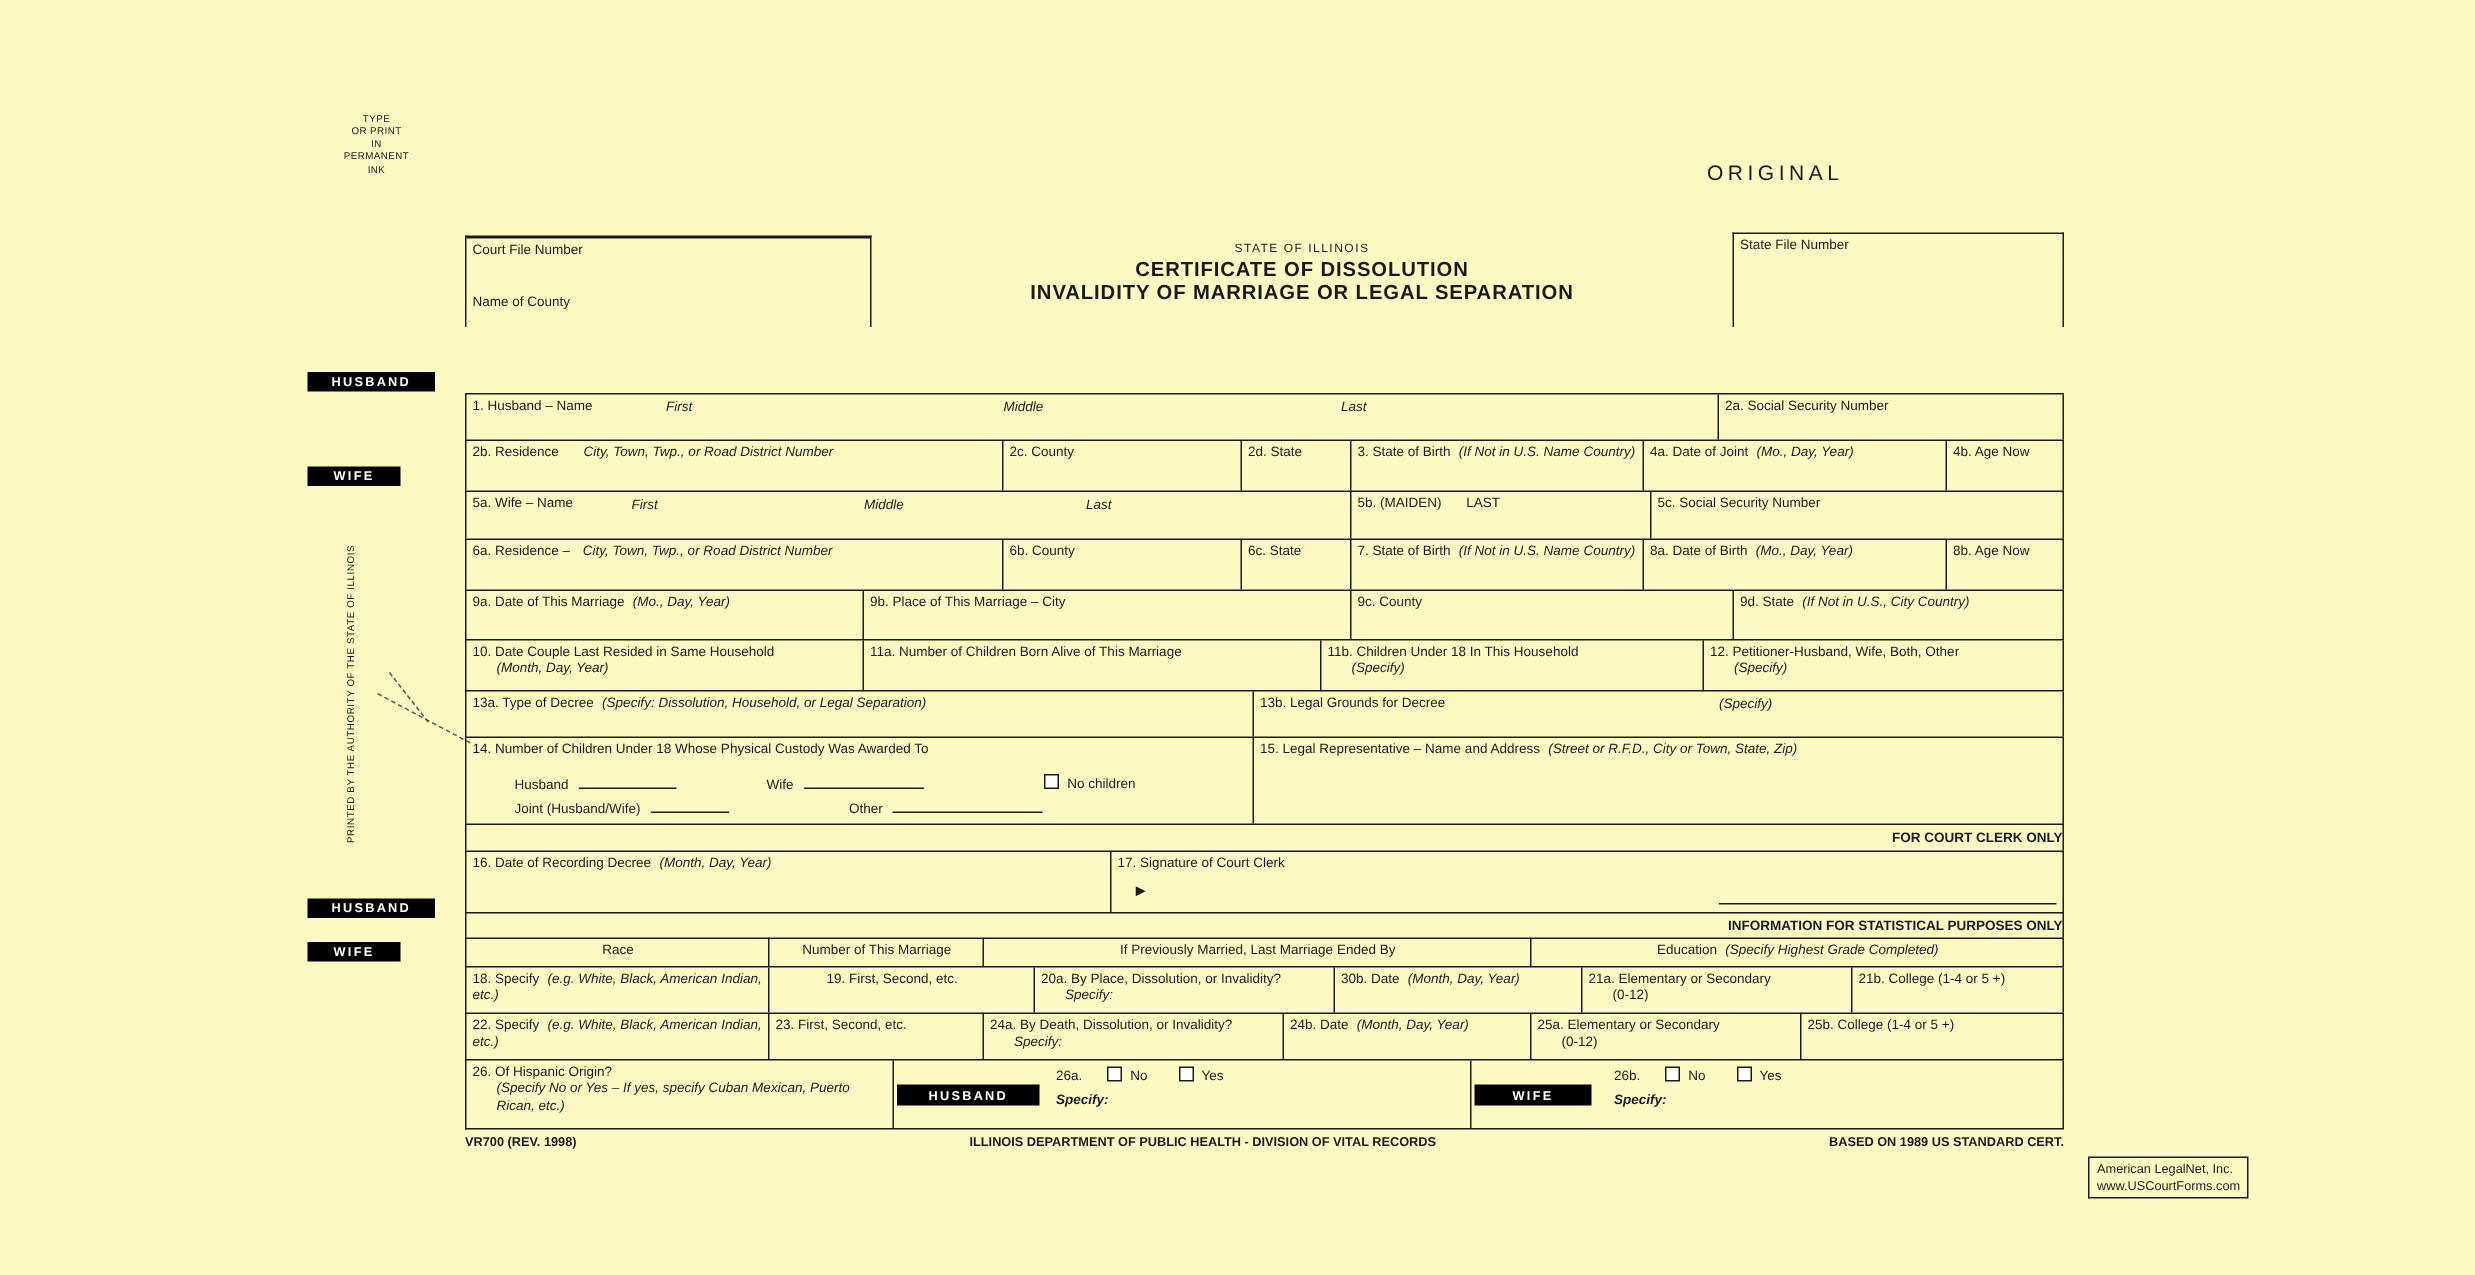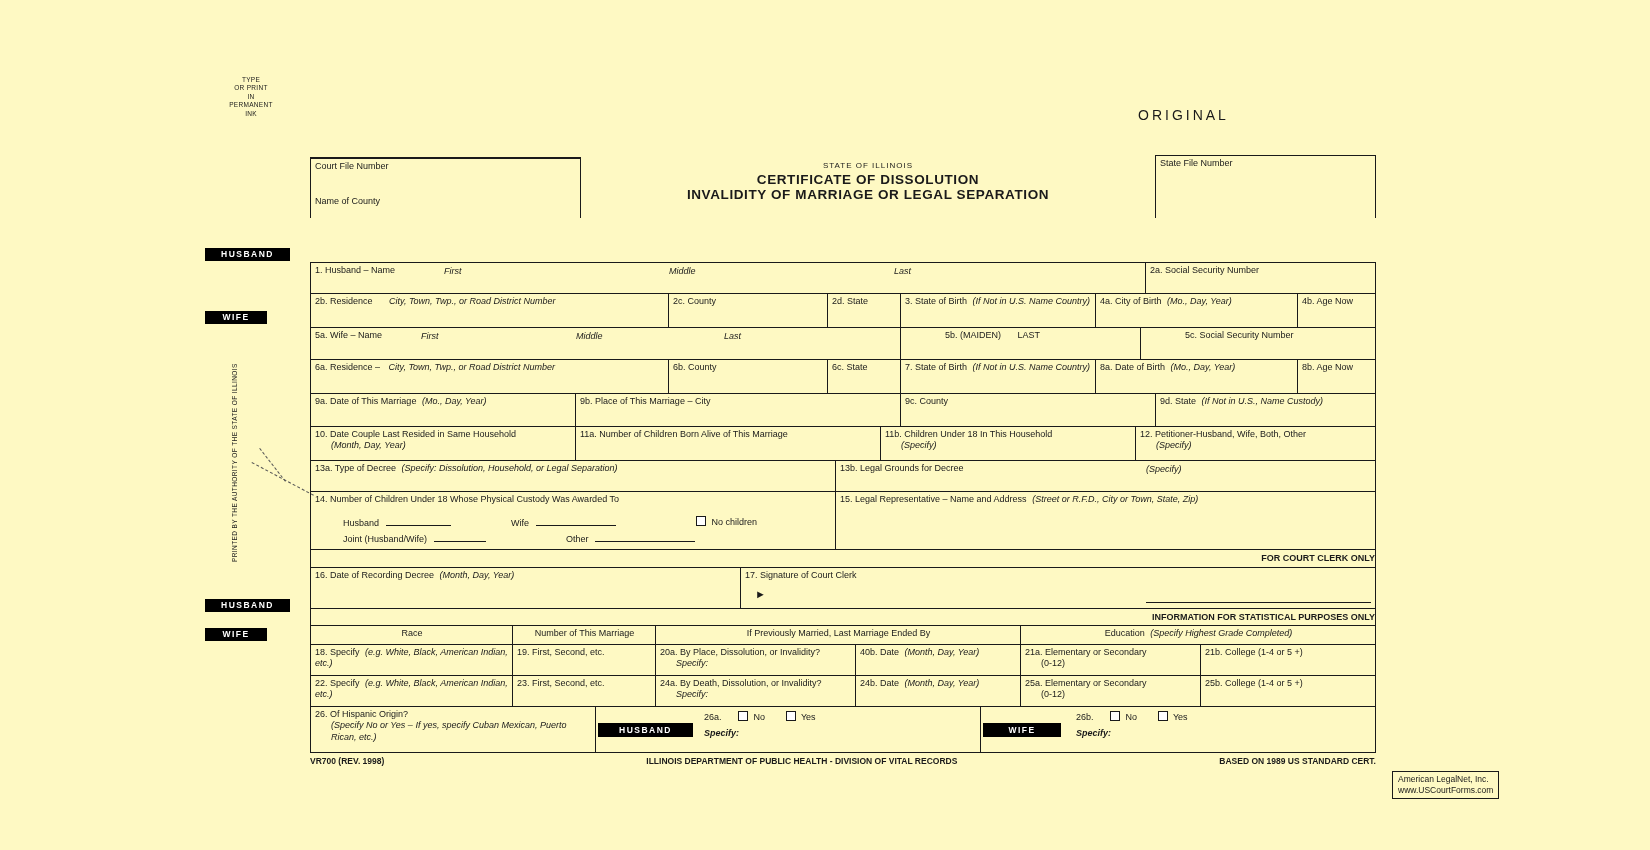--- a/index.html
+++ b/index.html
@@ -87,29 +87,29 @@
         <span>2c. County</span>
       </div>
       <div class="c" style="width:73px;">
         <span>2d. State</span>
       </div>
       <div class="c" style="width:195px;">
         <span>3. State of Birth</span>
         <span class="h" style="margin-left:3px;">(If Not in U.S. Name Country)</span>
       </div>
       <div class="c" style="width:202px;">
-        <span>4a. City of Birth</span>
+        <span>4a. Date of Joint</span>
         <span class="h" style="margin-left:3px;">(Mo., Day, Year)</span>
       </div>
       <div class="c g">
         <span>4b. Age Now</span>
       </div>
     </div>
 
-    <div class="row" style="height:31px;gap:40px;">
+    <div class="row" style="height:31px;">
       <div class="c" style="width:590px;">
         <span>5a. Wife – Name</span>
         <span class="h af" style="left:110px;top:3px;">First</span>
         <span class="h af" style="left:265px;top:3px;">Middle</span>
         <span class="h af" style="left:413px;top:3px;">Last</span>
       </div>
       <div class="c" style="width:200px;">
         <span>5b. (MAIDEN)</span>
         <span style="margin-left:14px;">LAST</span>
       </div>
@@ -148,21 +148,21 @@
         <span class="h" style="margin-left:3px;">(Mo., Day, Year)</span>
       </div>
       <div class="c" style="width:325px;">
         <span>9b. Place of This Marriage – City</span>
       </div>
       <div class="c" style="width:255px;">
         <span>9c. County</span>
       </div>
       <div class="c g">
         <span>9d. State</span>
-        <span class="h" style="margin-left:3px;">(If Not in U.S., Name Custody)</span>
+        <span class="h" style="margin-left:3px;">(If Not in U.S., City Country)</span>
       </div>
     </div>
 
     <div class="row" style="height:33px;">
       <div class="c" style="width:265px;">
         <span>10. Date Couple Last Resided in Same Household</span>
         <span class="h ind">(Month, Day, Year)</span>
       </div>
       <div class="c" style="width:305px;">
         <span>11a. Number of Children Born Alive of This Marriage</span>
@@ -242,29 +242,29 @@
         <span>Education</span>
         <span class="h" style="margin-left:3px;">(Specify Highest Grade Completed)</span>
       </div>
     </div>
 
     <div class="row" style="height:30px;">
       <div class="c" style="width:202px;">
         <span>18. Specify</span>
         <span class="h" style="margin-left:3px;">(e.g. White, Black, American Indian, etc.)</span>
       </div>
-      <div class="c" style="width:143px;">
+      <div class="c" style="width:143px;margin-left:34px;">
         <span>19. First, Second, etc.</span>
       </div>
       <div class="c" style="width:200px;">
         <span>20a. By Place, Dissolution, or Invalidity?</span>
         <span class="h ind">Specify:</span>
       </div>
       <div class="c" style="width:165px;">
-        <span>40b. Date</span>
+        <span>30b. Date</span>
         <span class="h" style="margin-left:3px;">(Month, Day, Year)</span>
       </div>
       <div class="c" style="width:180px;">
         <span>21a. Elementary or Secondary</span>
         <span class="ind">(0-12)</span>
       </div>
       <div class="c g">
         <span>21b. College (1-4 or 5 +)</span>
       </div>
     </div>

